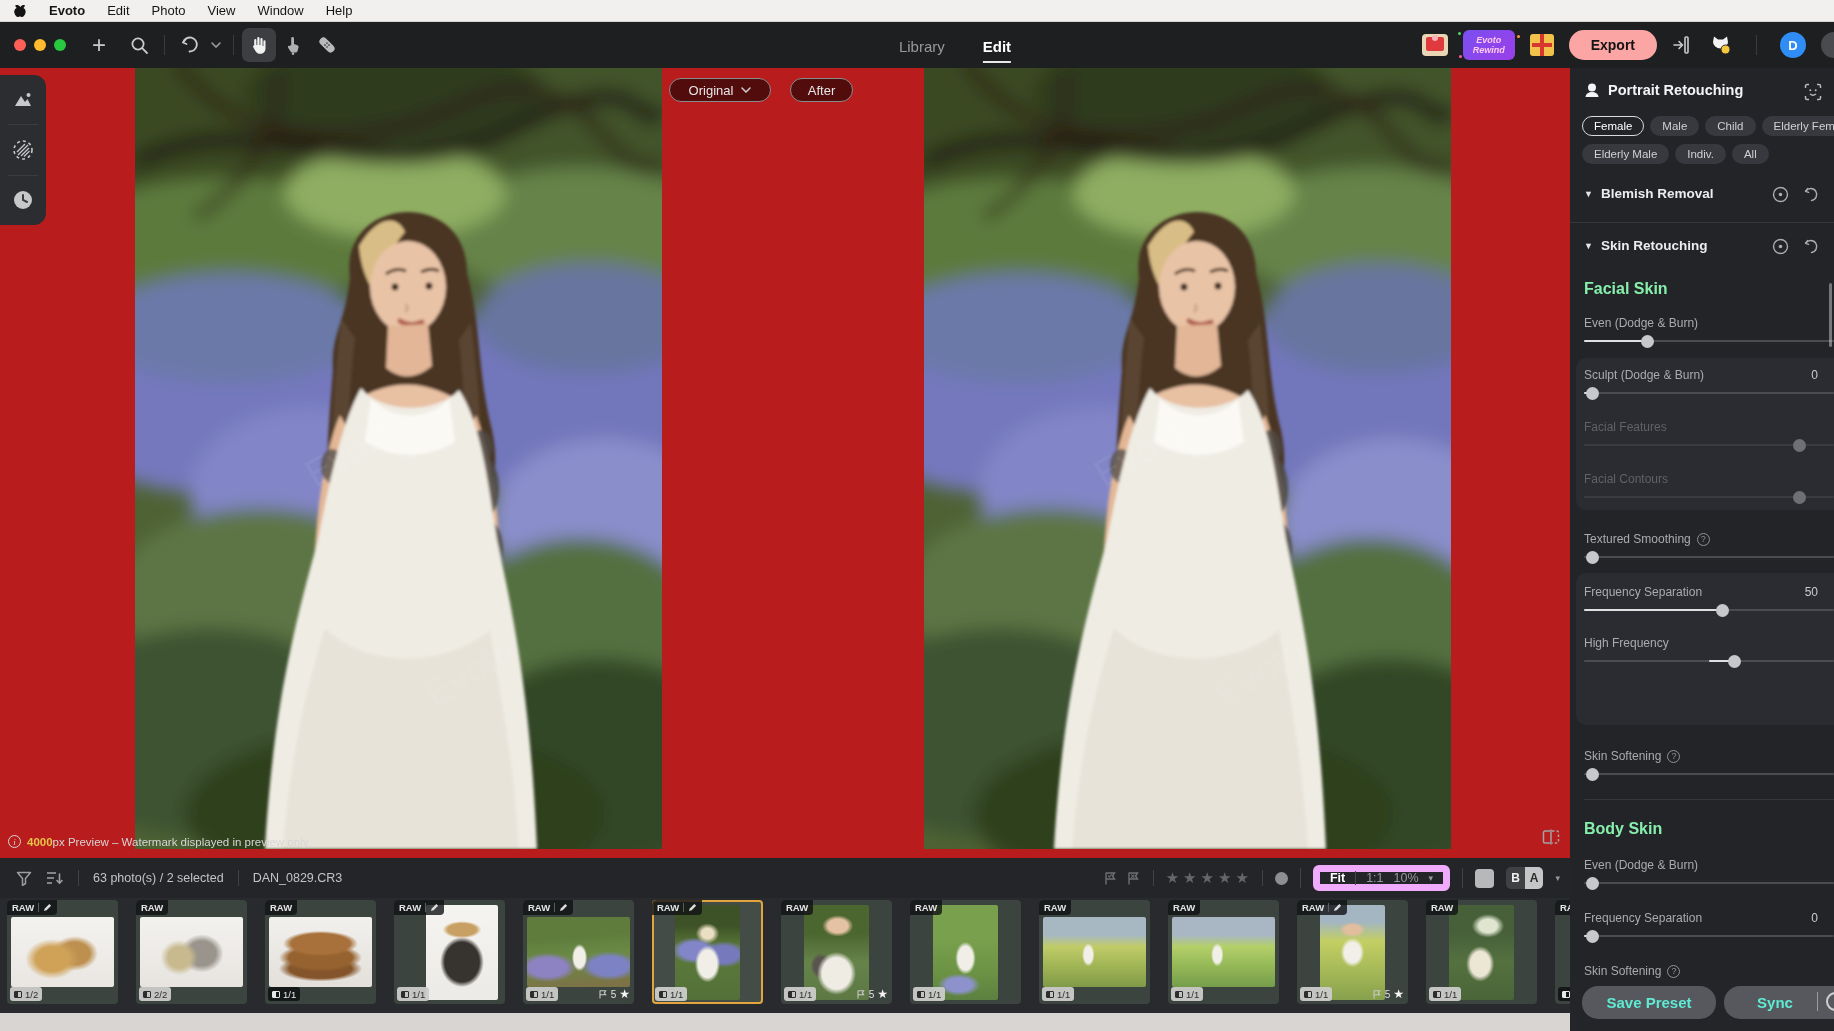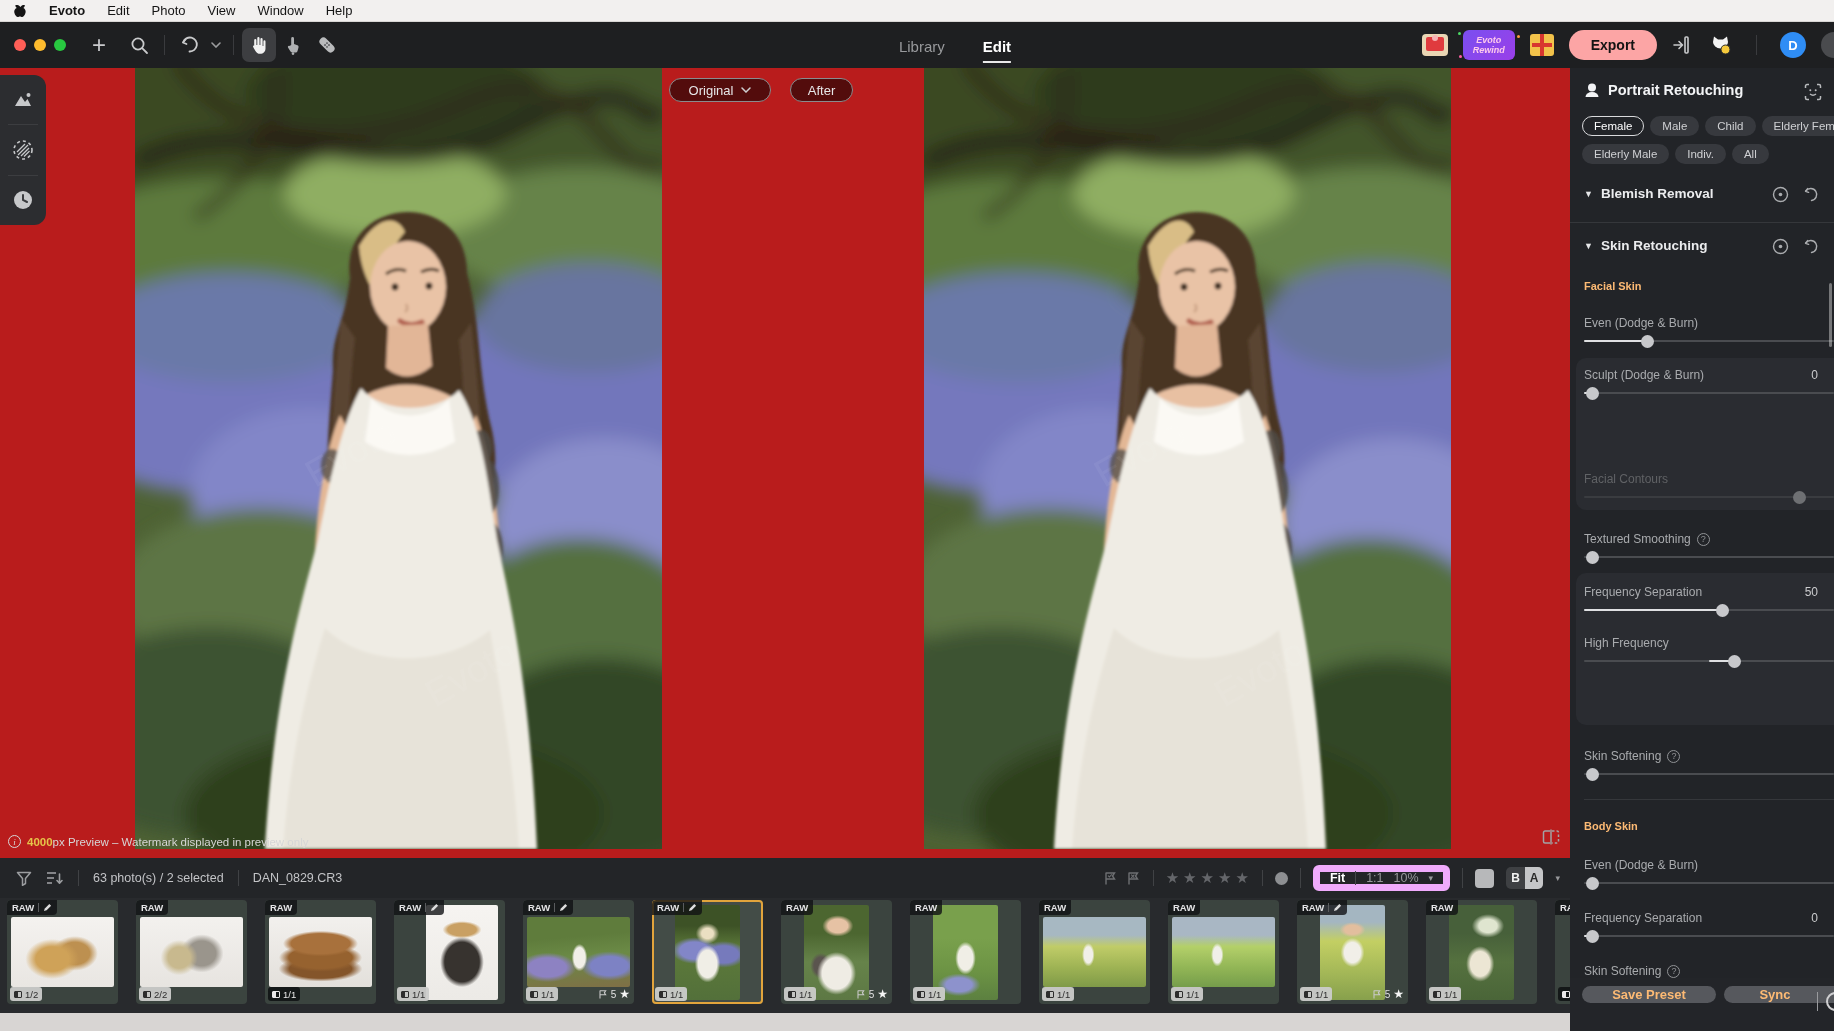--- a/index.html
+++ b/index.html
@@ -80,40 +80,40 @@
   .chips { position:absolute; left:12px; top:48px; display:flex; gap:6px; white-space:nowrap; }
   .chips.row2 { top:76px; }
   .chip { font-size:11.5px; color:#cfd0d3; background:#37393e; border:1px solid transparent; border-radius:11px;
     padding:3px 11px; }
   .chip.sel { background:#222428; border-color:#d9dadc; color:#ffffff; }
   .sect-head { position:absolute; left:14px; right:0; display:flex; align-items:center; gap:8px; }
   .sect-head .tri { font-size:9px; color:#e6e7e9; }
   .sect-head .st { font-size:13.5px; font-weight:bold; color:#ebecee; }
   .sect-icons { position:absolute; right:14px; top:0; display:flex; gap:14px; color:#aaacaf; }
   .pdiv { position:absolute; left:0; right:0; height:1px; background:#35373b; }
-  .sub-head { position:absolute; left:14px; font-size:11px; font-weight:bold; color:#fdba74; }
+  .sub-head { position:absolute; left:14px; font-size:16px; font-weight:bold; color:#86efac; }
   .group-box { position:absolute; left:6px; right:0; background:#2a2c31; border-radius:10px 0 0 10px; }
 
   .srow { position:absolute; left:14px; right:0; height:40px; }
   .slabel { font-size:12px; color:#a9abae; display:flex; align-items:center; gap:6px; }
   .srow.disabled .slabel { color:#606265; }
   .qmark { width:13px; height:13px; border:1px solid #909295; border-radius:50%; color:#909295; font-size:9px;
     display:inline-flex; align-items:center; justify-content:center; }
   .svalue { position:absolute; right:16px; top:0; font-size:12px; color:#cbccce; }
   .strack { position:absolute; left:0; right:0; top:24px; height:2px; background:#4a4c50; border-radius:1px; }
   .srow.disabled .strack { background:#3a3c40; }
   .sfill { position:absolute; top:0; height:2px; background:#dfe0e2; border-radius:1px; }
   .sthumb { position:absolute; top:-5.5px; width:13px; height:13px; border-radius:50%; background:#c7c8cb; }
   .srow.disabled .sthumb { background:#6e7073; }
 
   .panel-scrollthumb { position:absolute; right:2px; top:215px; width:3px; height:64px; background:rgba(255,255,255,.38); border-radius:2px; }
 
   .panel-actions { position:absolute; left:0; right:0; bottom:0; height:53px; background:#232529; }
-  .pa-btn { position:absolute; top:8px; height:17px; border-radius:16px; background:#56585d; color:#fdba74;
-    font-size:13px; font-weight:bold; border:none; display:flex; align-items:center; justify-content:center; }
+  .pa-btn { position:absolute; top:8px; height:33px; border-radius:16px; background:#56585d; color:#5eead4;
+    font-size:15px; font-weight:bold; border:none; display:flex; align-items:center; justify-content:center; }
   .pa-save { left:12px; width:134px; }
   .pa-sync { left:154px; width:130px; }
   .pa-sync .sync-label { margin-right:28px; }
   .pa-sync .sync-div { position:absolute; left:93px; top:6px; width:1px; height:19px; background:#9a9b9e; }
   .pa-sync .sync-circle { position:absolute; left:102px; top:6px; width:19px; height:19px; border:2px solid #cfcfd1; border-radius:50%; }
 
   
   .statusbar { position:absolute; top:858px; left:0; width:1570px; height:40px; background:#232528;
     display:flex; align-items:center; z-index:20; }
   .sb-left { display:flex; align-items:center; gap:14px; padding-left:16px; color:#9b9da0; }
@@ -519,20 +519,28 @@
       <div class="srow" style="top:300px">
         <div class="slabel">
             <span>Sculpt (Dodge &amp; Burn)</span>
           </div>
         <span class="svalue">0</span>
         <div class="strack">
             <div class="sfill" style="left: 0%; width: 3%;"></div>
             <div class="sthumb" style="left: calc(3% - 6px);"></div>
           </div>
       </div>
+      <div class="srow disabled" style="top:352px">
+        <div class="slabel">
+            <span>Facial Features</span>
+          </div>
+        <div class="strack">
+            <div class="sthumb" style="left: calc(86% - 6px);"></div>
+          </div>
+      </div>
       <div class="srow disabled" style="top:404px">
         <div class="slabel">
             <span>Facial Contours</span>
           </div>
         <div class="strack">
             <div class="sthumb" style="left: calc(86% - 6px);"></div>
           </div>
       </div>
       <div class="srow" style="top:464px">
         <div class="slabel">

